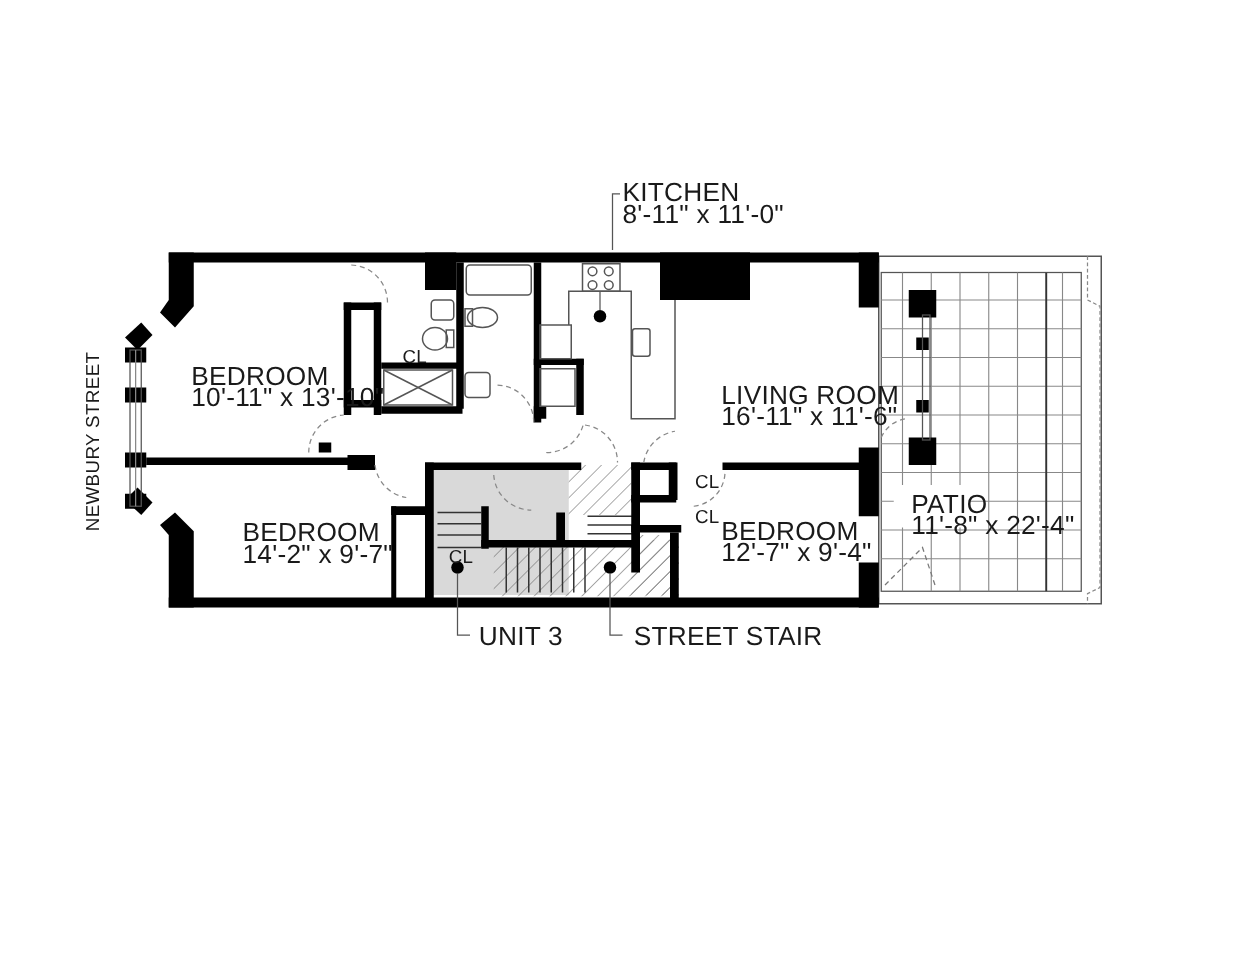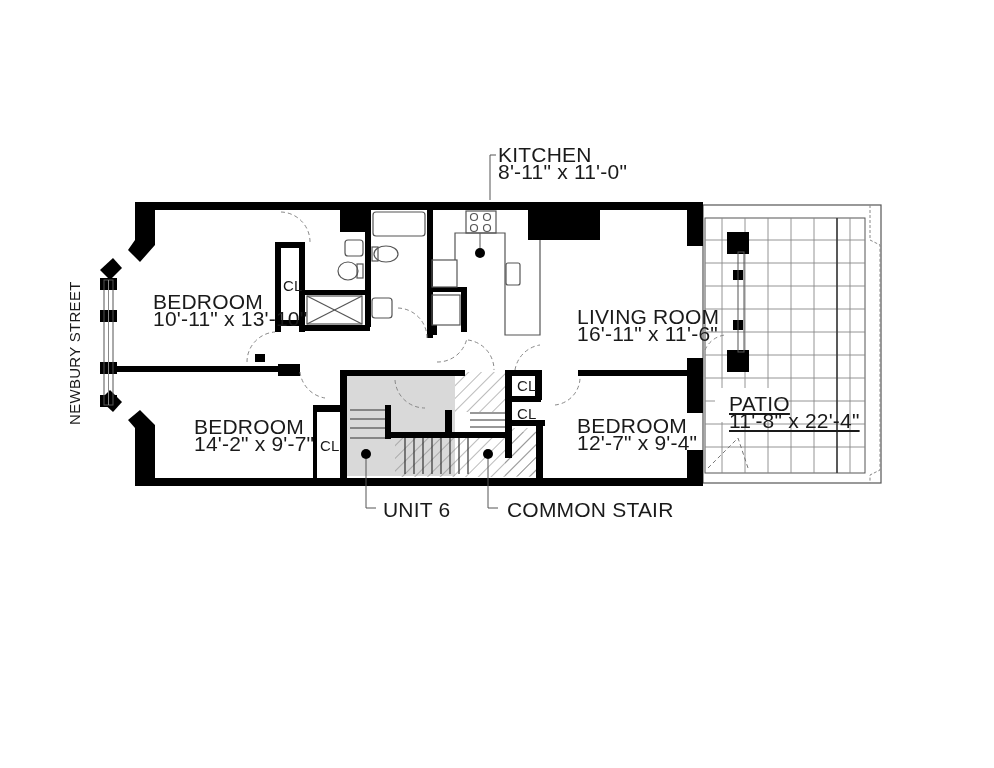--- a/index.html
+++ b/index.html
@@ -1,19 +1,19 @@
 <!DOCTYPE html>
 <html><head>
   <meta charset="utf-8">
   <style>
     html, body { margin: 0; padding: 0; background: #ffffff; }
     body { width: 994px; height: 768px; position: relative; overflow: hidden; font-family: "Liberation Sans", sans-serif; }
     #plan { position: absolute; left: 0; top: 0; width: 994px; height: 768px; }
     .lbl { position: absolute; font-family: "Liberation Sans", sans-serif; font-size: 21px; color: #1a1a1a; line-height: 17px; white-space: nowrap; letter-spacing: 0.2px; }
-    .cl { font-size: 15px; }
+    .cl { font-size: 15px; margin-left: 39px; }
     .street { position: absolute; left: 66px; top: 425px; transform: rotate(-90deg); transform-origin: left top; font-size: 15px; color: #1a1a1a; white-space: nowrap; letter-spacing: 0.3px; }
   </style>
 </head>
 <body>
 
 <svg id="plan" viewBox="0 0 994 768" xmlns="http://www.w3.org/2000/svg">
   <defs>
     <pattern id="hatch" patternUnits="userSpaceOnUse" width="9" height="9" patternTransform="rotate(45)">
       <line x1="0" y1="0" x2="0" y2="9" stroke="#777" stroke-width="1"></line>
     </pattern>
@@ -210,24 +210,24 @@
 <div class="lbl" style="left:194px;top:418px;">
   <div>BEDROOM</div>
   <div>14'-2" x 9'-7"</div>
 </div>
 
 <div class="lbl" style="left:577px;top:417px;">
   <div>BEDROOM</div>
   <div>12'-7" x 9'-4"</div>
 </div>
 
-<div class="lbl" style="left:729px;top:395px;text-decoration:underline;">
+<div class="lbl" style="left:729px;top:395px;">
   <div>PATIO</div>
   <div>11'-8" x 22'-4"</div>
 </div>
 
 <div class="lbl cl" style="left:283px;top:277px;">CL</div>
 <div class="lbl cl" style="left:320px;top:437px;">CL</div>
 <div class="lbl cl" style="left:517px;top:377px;">CL</div>
 <div class="lbl cl" style="left:517px;top:405px;">CL</div>
 
-<div class="lbl" style="left:383px;top:501px;">UNIT 6</div>
-<div class="lbl" style="left:507px;top:501px;">COMMON STAIR</div>
+<div class="lbl" style="left:383px;top:501px;">UNIT 3</div>
+<div class="lbl" style="left:507px;top:501px;">STREET STAIR</div>
 
 </body></html>

